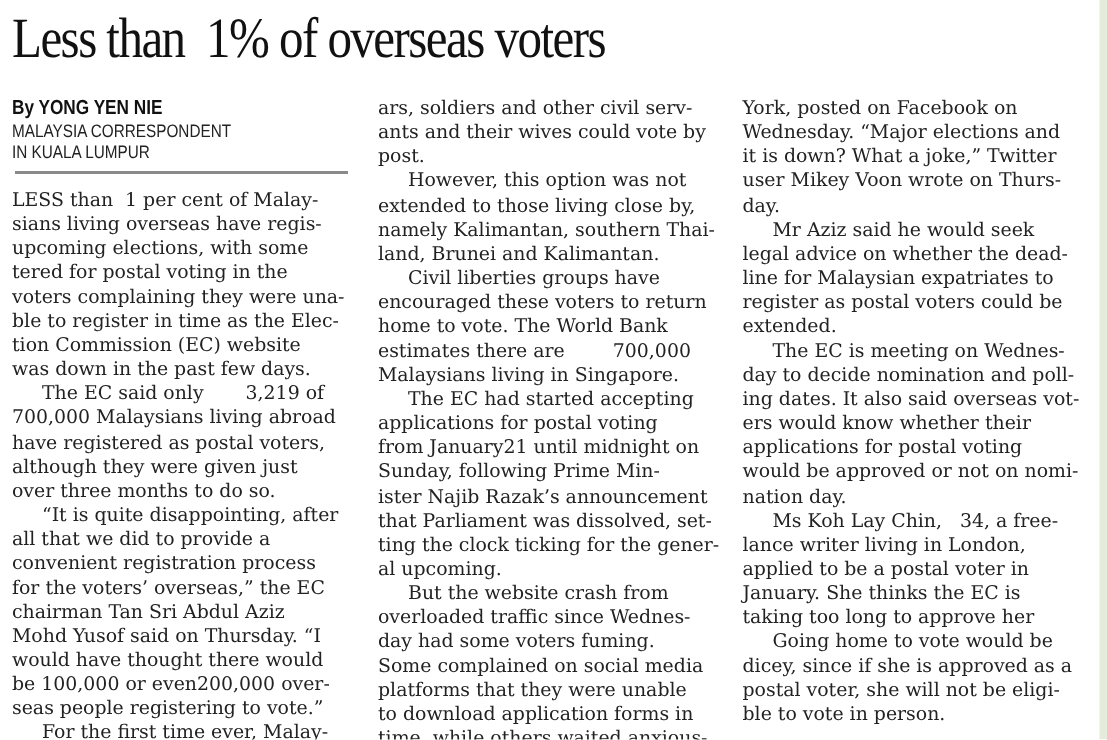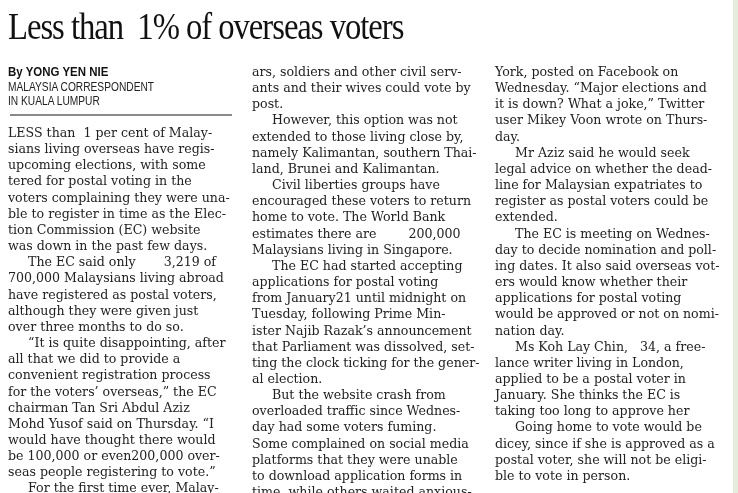--- a/index.html
+++ b/index.html
@@ -89,30 +89,30 @@
       <span class="line">ars, soldiers and other civil serv-</span>
       <span class="line">ants and their wives could vote by</span>
       <span class="line">post.</span>
       <span class="line indent">However, this option was not</span>
       <span class="line">extended to those living close by,</span>
       <span class="line">namely Kalimantan, southern Thai-</span>
       <span class="line">land, Brunei and Kalimantan.</span>
       <span class="line indent">Civil liberties groups have</span>
       <span class="line">encouraged these voters to return</span>
       <span class="line">home to vote. The World Bank</span>
-      <span class="line">estimates there are        200,000</span>
+      <span class="line">estimates there are        700,000</span>
       <span class="line">Malaysians living in Singapore.</span>
       <span class="line indent">The EC had started accepting</span>
       <span class="line">applications for postal voting</span>
       <span class="line">from January21 until midnight on</span>
-      <span class="line">Tuesday, following Prime Min-</span>
+      <span class="line">Sunday, following Prime Min-</span>
       <span class="line">ister Najib Razak’s announcement</span>
       <span class="line">that Parliament was dissolved, set-</span>
       <span class="line">ting the clock ticking for the gener-</span>
-      <span class="line">al election.</span>
+      <span class="line">al upcoming.</span>
       <span class="line indent">But the website crash from</span>
       <span class="line">overloaded traffic since Wednes-</span>
       <span class="line">day had some voters fuming.</span>
       <span class="line">Some complained on social media</span>
       <span class="line">platforms that they were unable</span>
       <span class="line">to download application forms in</span>
       <span class="line">time, while others waited anxious-</span>
     </div>
 </div>
 

